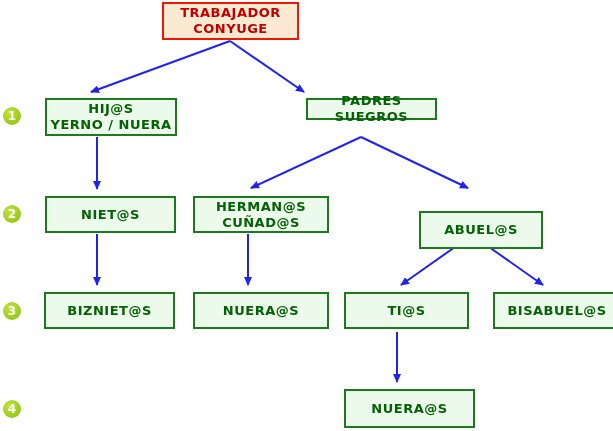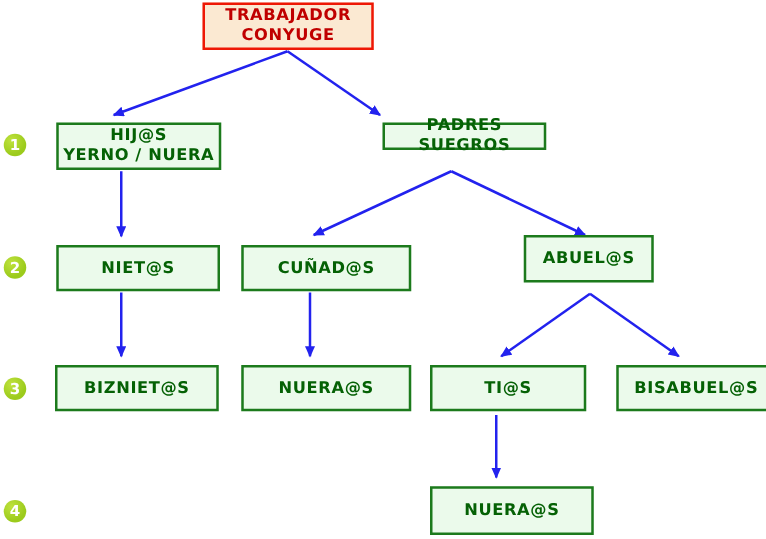--- a/index.html
+++ b/index.html
@@ -93,23 +93,24 @@
   </div>
   <div class="node green" style="left:294px; top:98px; width:131px; height:22px;">
     <span>PADRES</span>
     <span>SUEGROS</span>
   </div>
 
   <div class="node green" style="left:33px; top:196px; width:131px; height:37px;">
     <span>NIET@S</span>
   </div>
   <div class="node green" style="left:181px; top:196px; width:136px; height:37px;">
+    <span>HERMAN@S</span>
     <span>CUÑAD@S</span>
   </div>
-  <div class="node green" style="left:407px; top:188px; width:104px; height:38px;">
+  <div class="node green" style="left:407px; top:211px; width:124px; height:38px;">
     <span>ABUEL@S</span>
   </div>
 
   <div class="node green" style="left:32px; top:292px; width:131px; height:37px;">
     <span>BIZNIET@S</span>
   </div>
   <div class="node green" style="left:181px; top:292px; width:136px; height:37px;">
     <span>NUERA@S</span>
   </div>
   <div class="node green" style="left:332px; top:292px; width:125px; height:37px;">

